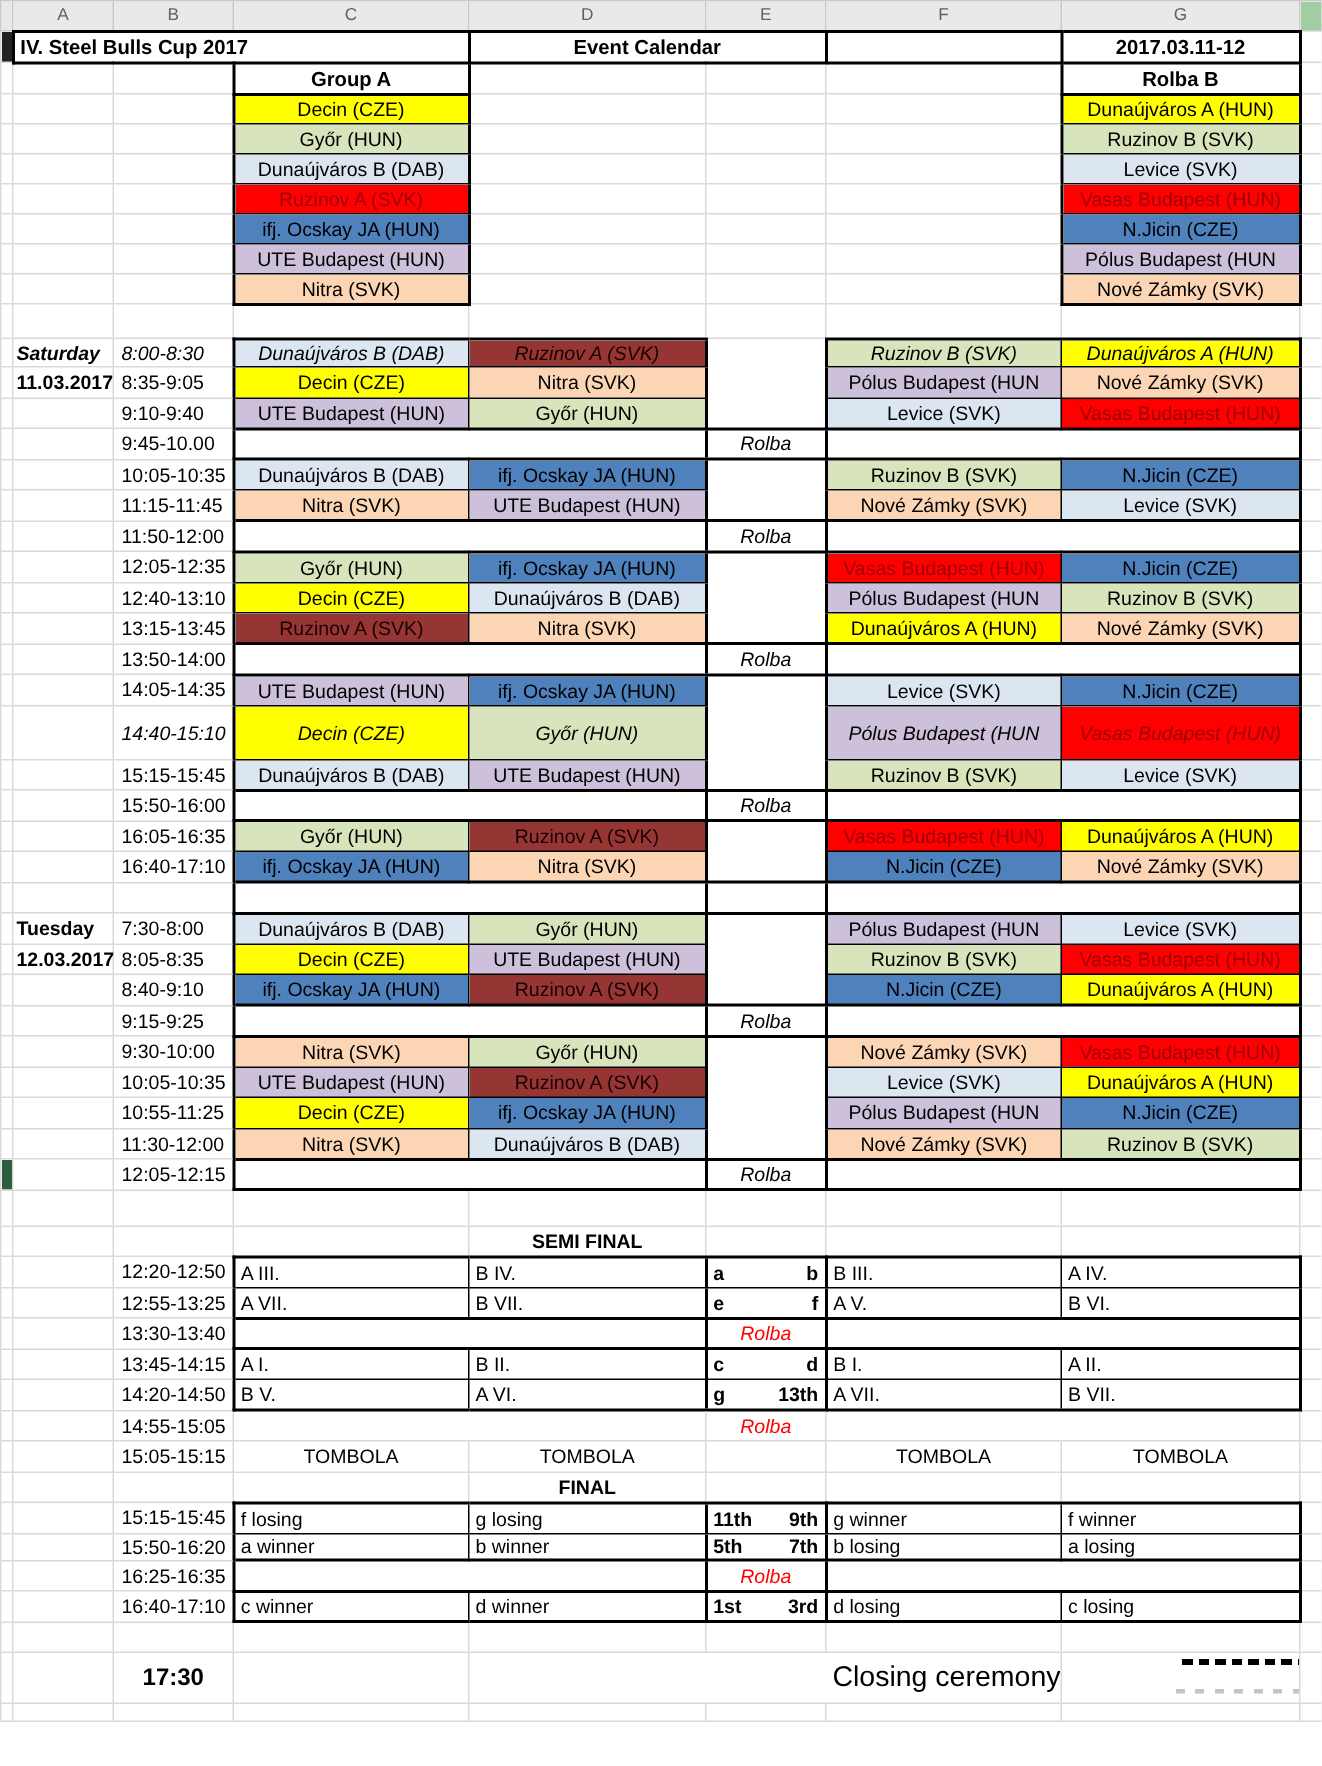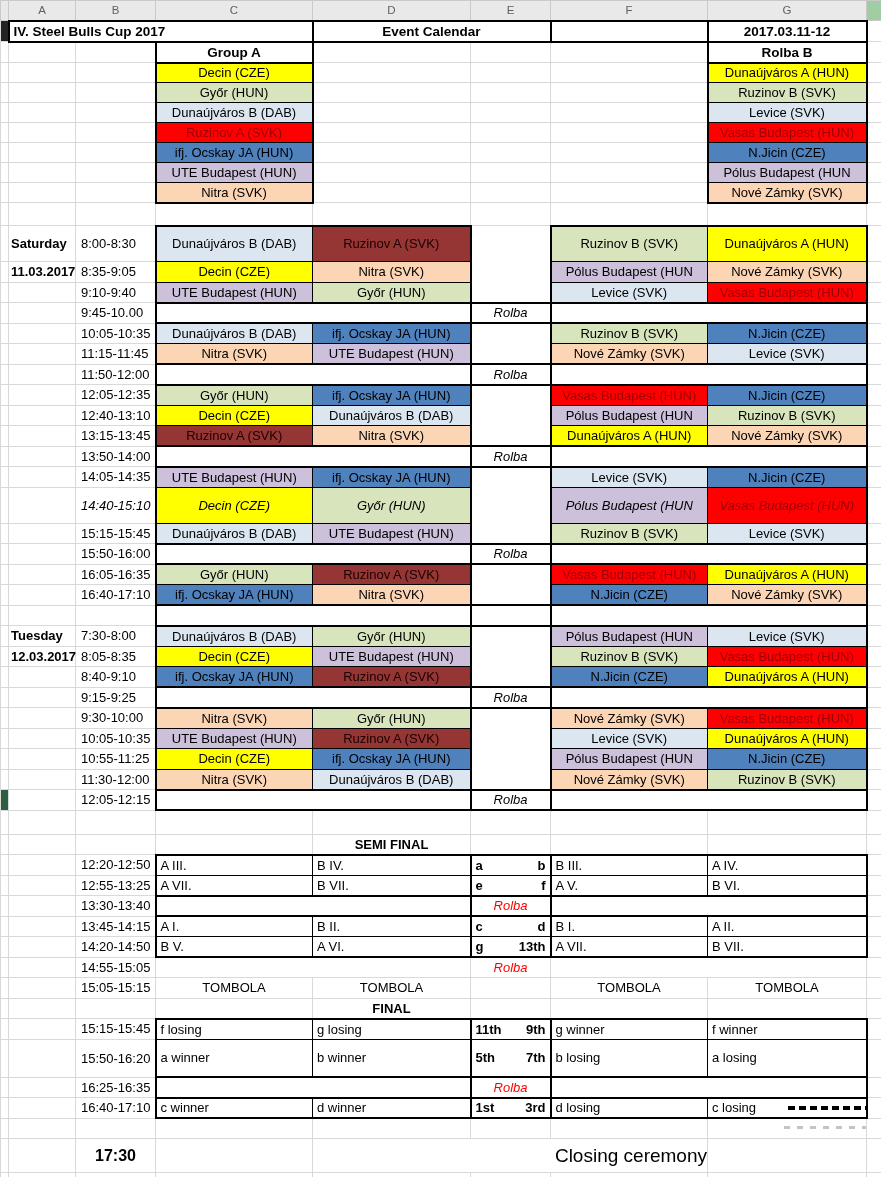--- a/index.html
+++ b/index.html
@@ -175,21 +175,21 @@
           <td class=""></td>
           <td class=""></td>
           <td class=""></td>
           <td class=""></td>
           <td class=""></td>
           <td class=""></td>
           <td class=""></td>
           <td class=""></td>
           <td class=""></td>
         </tr>
-        <tr style="height: 36px;">
+        <tr style="height: 19px; font-style: italic;">
           <td class=""></td>
           <td class="alab">Saturday</td>
           <td class="time">8:00-8:30</td>
           <td class="bk team l2 t2" style="background: rgb(220, 230, 241); color: rgb(0, 0, 0);">Dunaújváros B (DAB)</td>
           <td class="bk team t2" style="background: rgb(150, 54, 52); color: rgb(26, 0, 0);">Ruzinov A (SVK)</td>
           <td class="ecell l2 r2 t2"></td>
           <td class="bk team t2" style="background: rgb(216, 228, 188); color: rgb(0, 0, 0);">Ruzinov B (SVK)</td>
           <td class="bk team r2 t2" style="background: rgb(255, 255, 0); color: rgb(0, 0, 0);">Dunaújváros A (HUN)</td>
           <td class=""></td>
         </tr>
@@ -590,21 +590,21 @@
           <td class="bk pl l2 t2">f losing</td>
           <td class="bk pl t2">g losing</td>
           <td class="bk l2 r2 t2">
             <span class="eL">11th</span>
             <span class="eR">9th</span>
           </td>
           <td class="bk pl t2">g winner</td>
           <td class="bk pl r2 t2">f winner</td>
           <td class=""></td>
         </tr>
-        <tr style="height: 38px;">
+        <tr style="height: 18px;">
           <td class=""></td>
           <td class=""></td>
           <td class="time">15:50-16:20</td>
           <td class="bk pl l2">a winner</td>
           <td class="bk pl">b winner</td>
           <td class="bk l2 r2">
             <span class="eL">5th</span>
             <span class="eR">7th</span>
           </td>
           <td class="bk pl">b losing</td>

